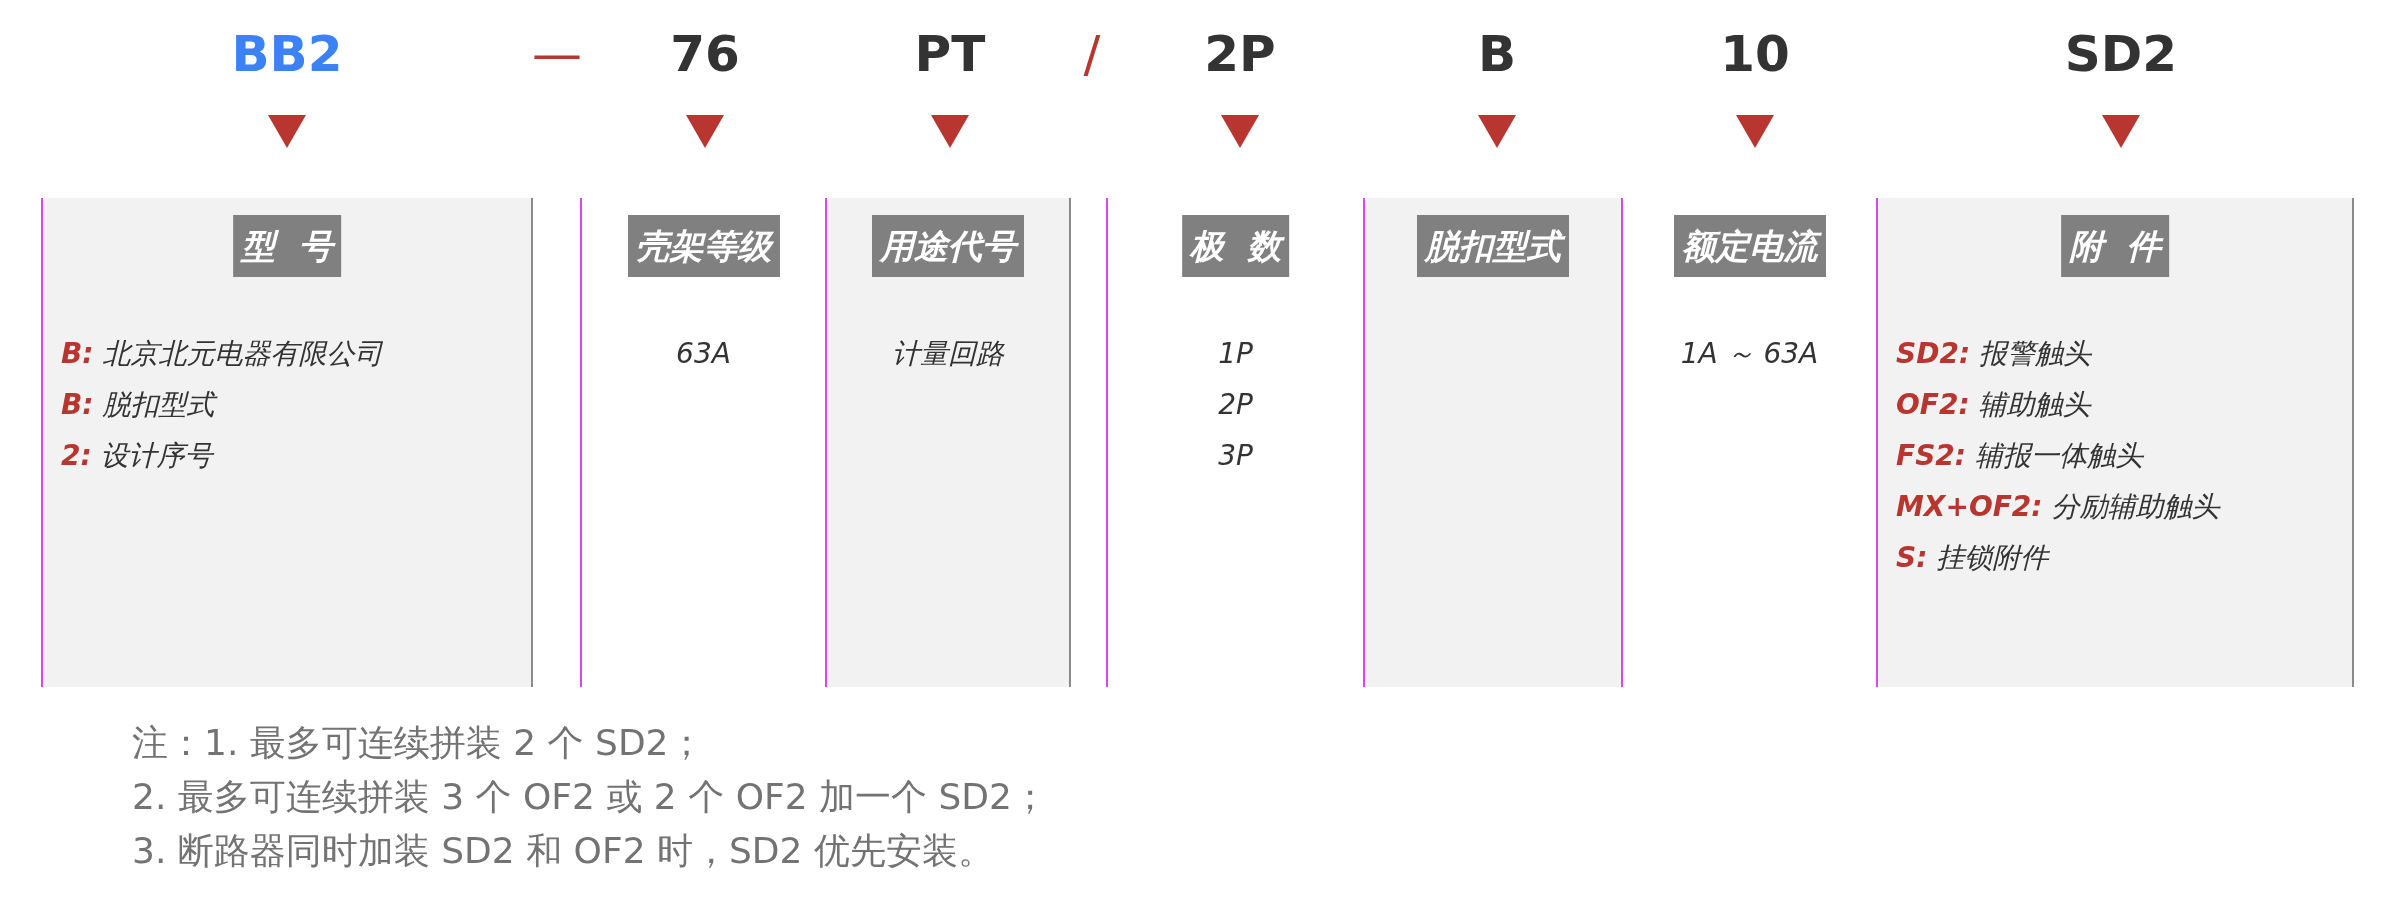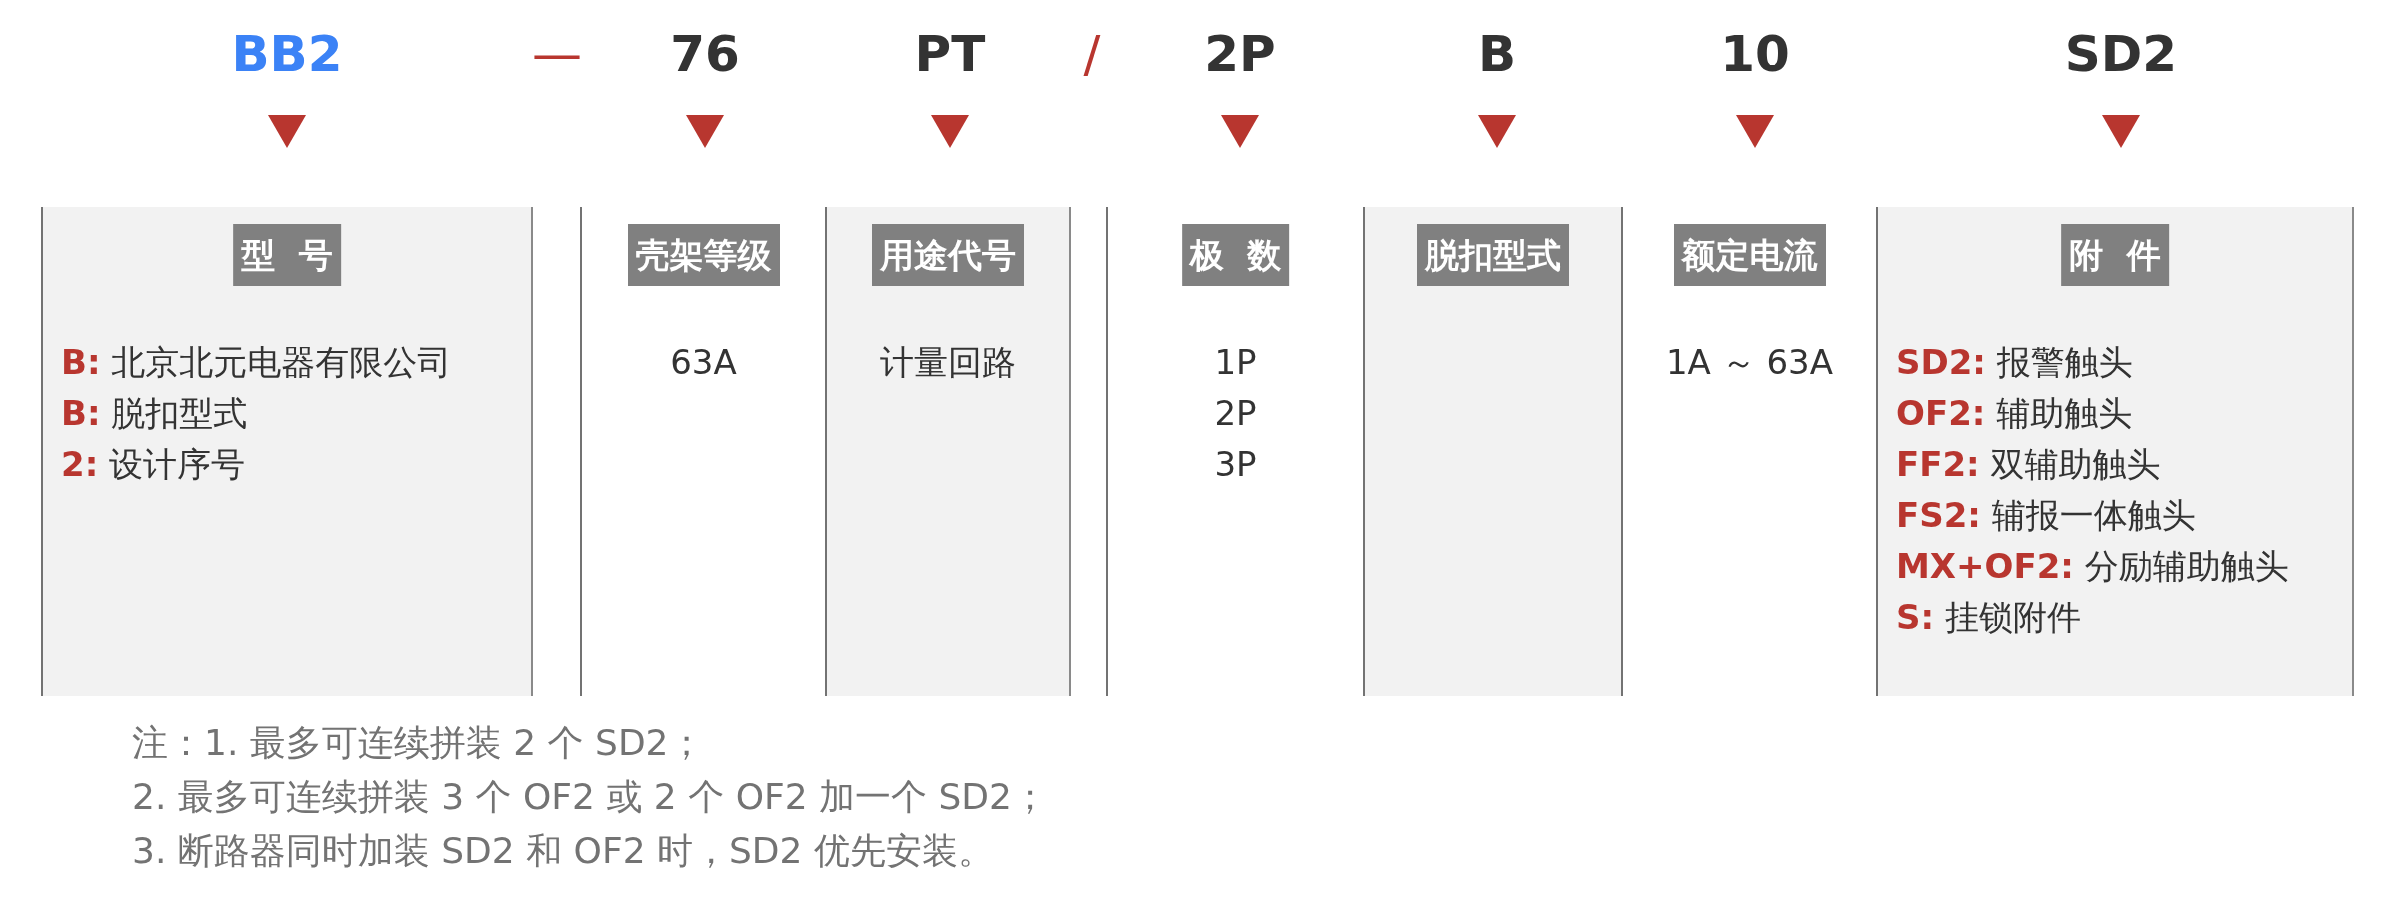--- a/index.html
+++ b/index.html
@@ -4,26 +4,26 @@
 <style>
   html, body { margin:0; padding:0; }
   body { width:2394px; height:900px; background:#ffffff; position:relative; overflow:hidden;
          font-family: "DejaVu Sans", "Liberation Sans", sans-serif; color:#333333; }
   .code { position:absolute; top:22px; font-size:50px; font-weight:bold; transform:translateX(-50%);
           white-space:nowrap; line-height:64px; }
   .code.red { color:#3b82f6; }
   .sep { position:absolute; top:22px; font-size:50px; color:#b8362f; transform:translateX(-50%); line-height:64px; }
   .arrow { position:absolute; top:115px; width:0; height:0; border-left:19px solid transparent;
            border-right:19px solid transparent; border-top:33px solid #b8362f; transform:translateX(-50%); }
-  .col { position:absolute; top:207px; height:489px; border-left:2px solid #737373; border-right:2px solid #8a8a8a; box-sizing:border-box; }
+  .col { position:absolute; top:198px; height:489px; border-left:2px solid #d946ef; border-right:2px solid #8a8a8a; box-sizing:border-box;font-style:italic; }
   .col.gray { background:#f2f2f2; }
   .col.white { background:#ffffff; }
   .label { position:absolute; top:17px; left:50%; transform:translateX(-50%); background:#808080; color:#ffffff;
            font-size:34px; font-weight:bold; padding:6px 8px; line-height:50px; white-space:pre; }
-  .body { position:absolute; top:130px; font-size:34px; line-height:51px; white-space:nowrap; }
+  .body { position:absolute; top:130px; font-size:28px; line-height:51px; white-space:nowrap; }
   .body.center { left:0; right:0; text-align:center; }
   .body.left { left:18px; }
   .k { color:#b8362f; font-weight:bold; }
   .notes { position:absolute; left:132px; top:716px; font-size:36px; line-height:54px; color:#737373; white-space:nowrap; }
 </style>
 </head>
 <body>
 
 <div class="code red" style="left:287px">BB2</div>
 <div class="sep" style="left:557px">—</div>
@@ -84,21 +84,20 @@
   <div class="body center">
     <div>1A ～ 63A</div>
   </div>
 </div>
 
 <div class="col gray" style="left:1876px;width:478px">
   <div class="label">附  件</div>
   <div class="body left">
     <div><span class="k">SD2:</span> <span>报警触头</span></div>
     <div><span class="k">OF2:</span> <span>辅助触头</span></div>
-    <div><span class="k">FF2:</span> <span>双辅助触头</span></div>
     <div><span class="k">FS2:</span> <span>辅报一体触头</span></div>
     <div><span class="k">MX+OF2:</span> <span>分励辅助触头</span></div>
     <div><span class="k">S:</span> <span>挂锁附件</span></div>
   </div>
 </div>
 
 <div class="notes">
   <div>注：1. 最多可连续拼装 2 个 SD2；</div>
   <div>2. 最多可连续拼装 3 个 OF2 或 2 个 OF2 加一个 SD2；</div>
   <div>3. 断路器同时加装 SD2 和 OF2 时，SD2 优先安装。</div>

